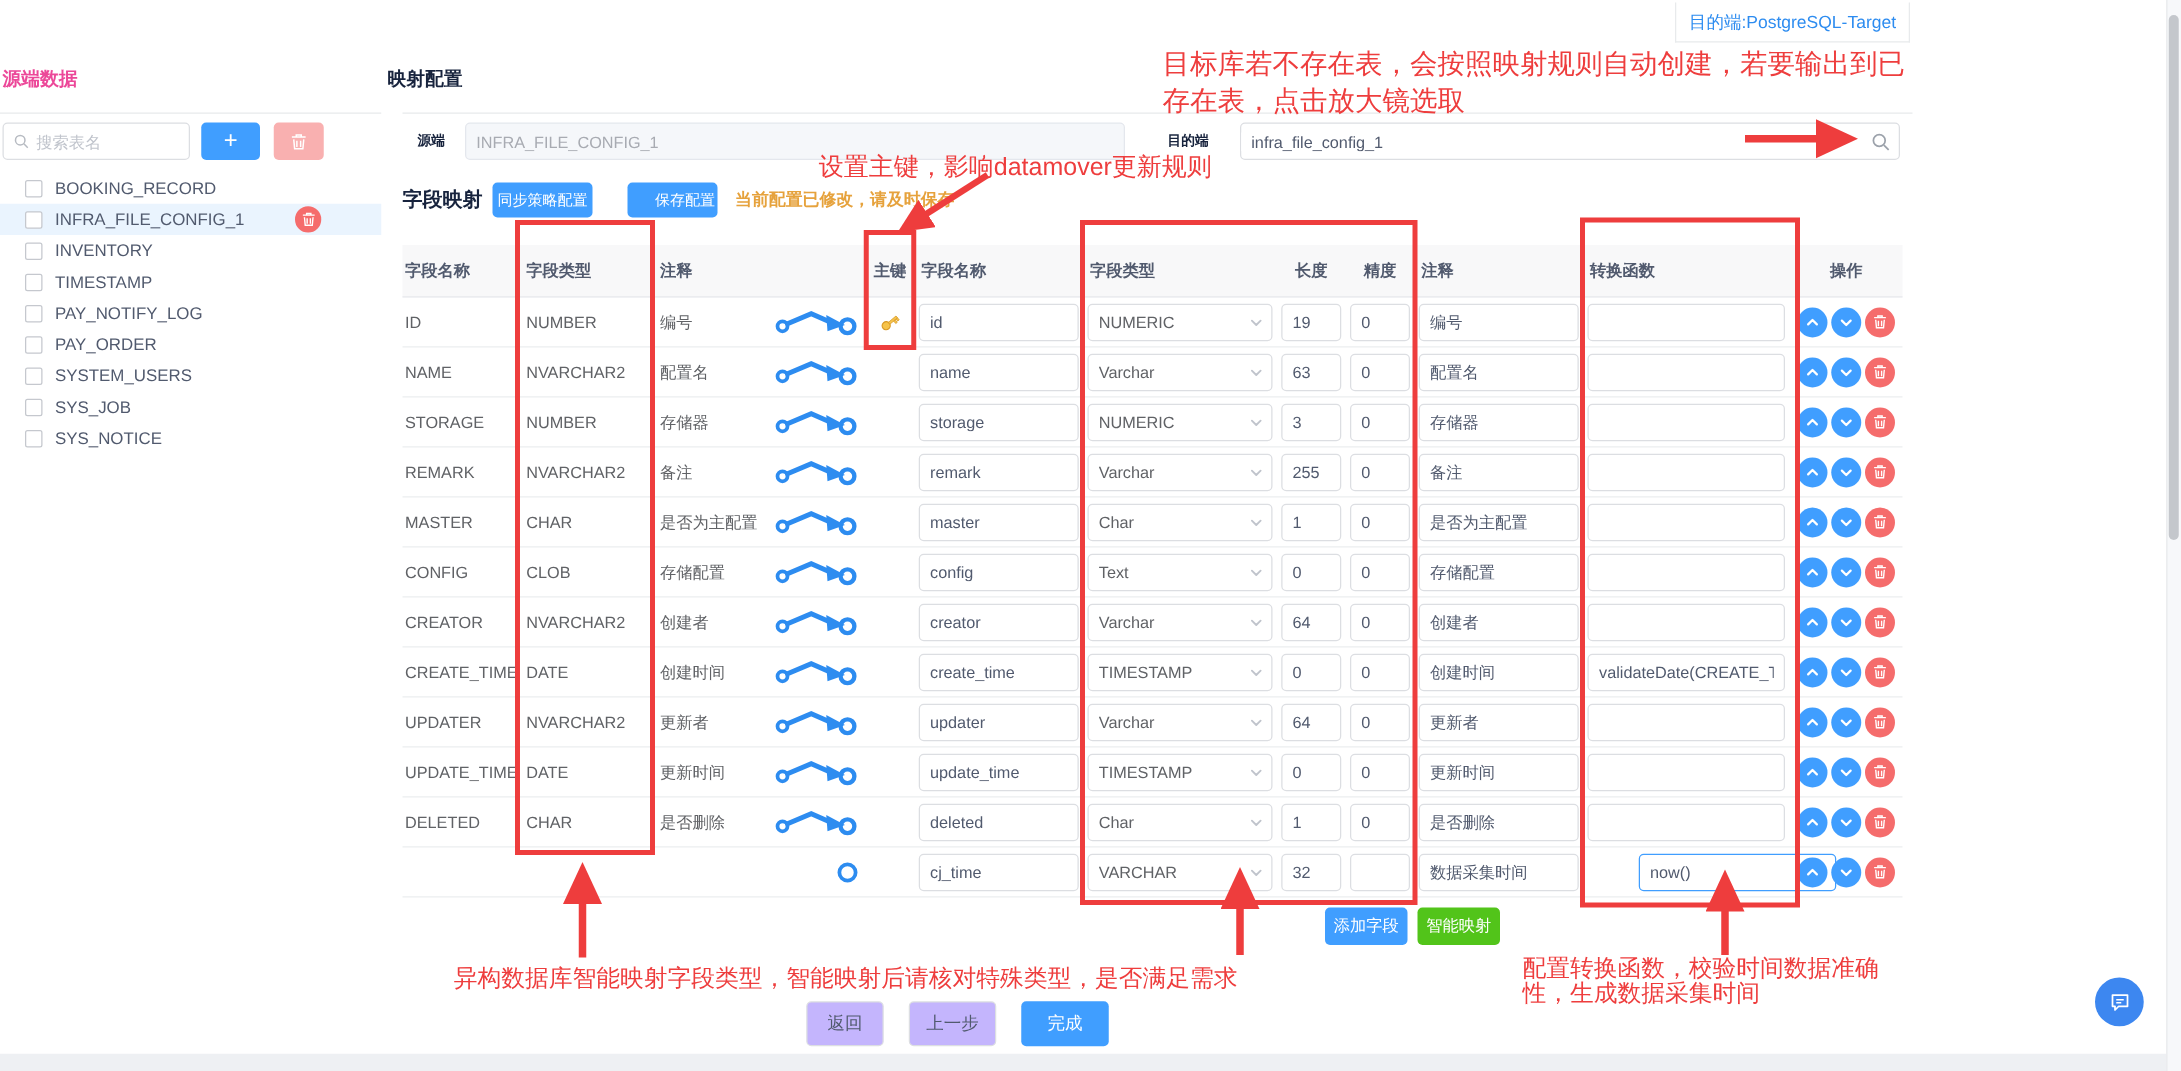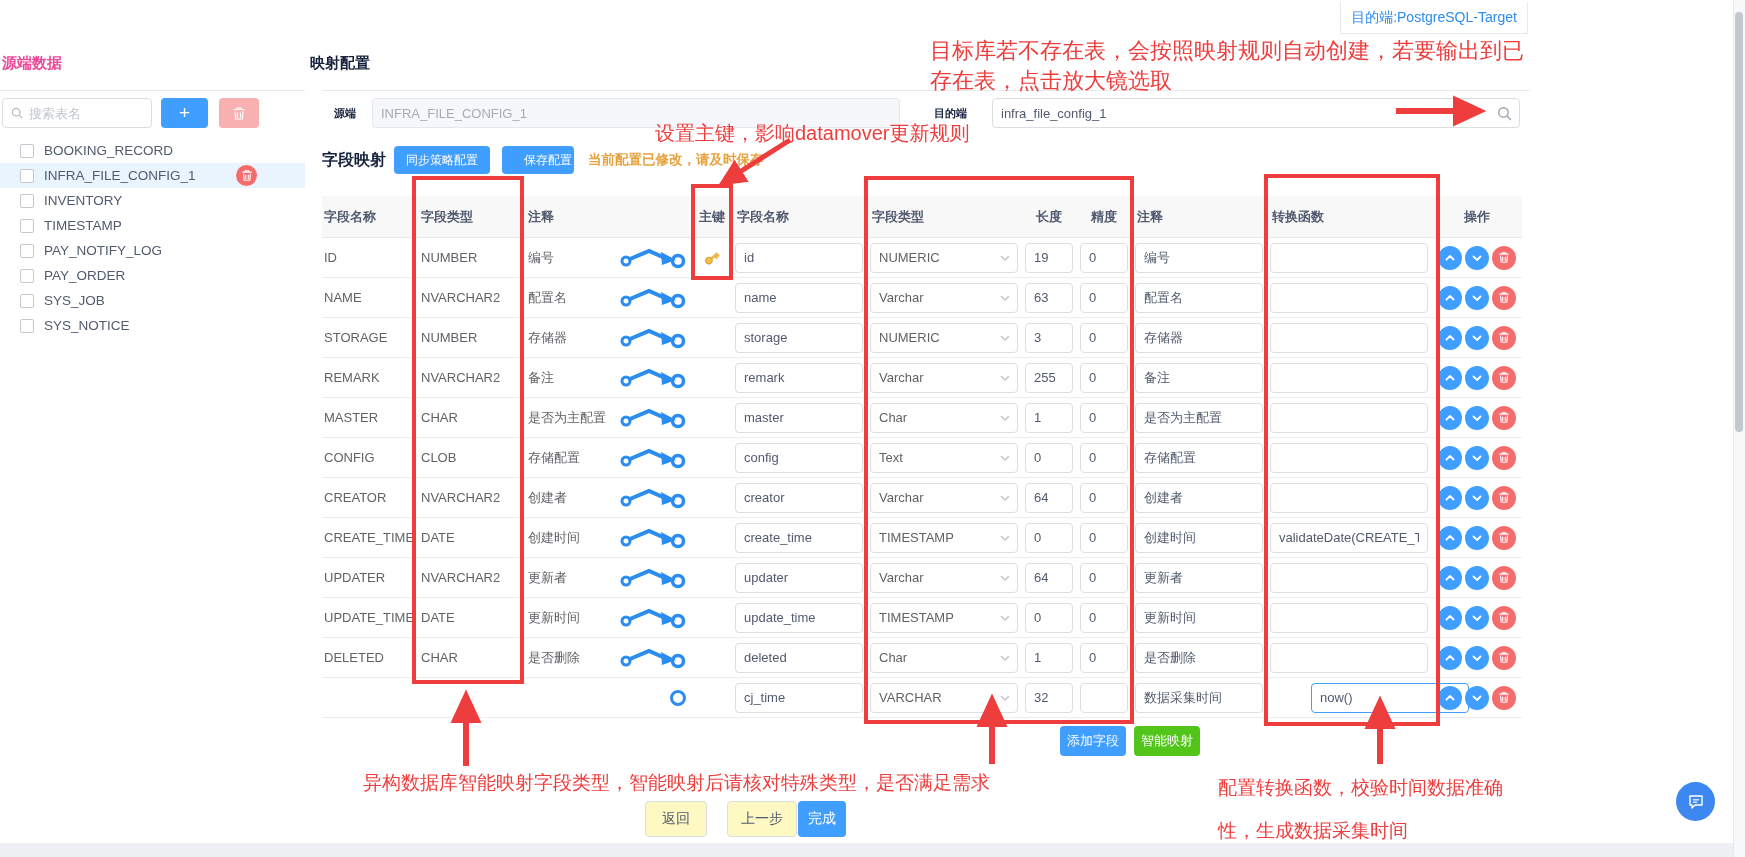--- a/index.html
+++ b/index.html
@@ -40,21 +40,21 @@
   .inp { height:30px; border:1px solid #dcdee2; border-radius:4px; font-size:13px; color:#515a6e;
     padding:0 8px; font-family:inherit; outline:none; background:#fff; }
   .src-input { position:absolute; left:372px; top:98px; width:528px; background:#f5f7fa; border-color:#e4e7ed; color:#a8abb2; }
   .tgt-wrap { position:absolute; left:992px; top:98px; width:528px; height:30px; border:1px solid #dcdee2;
     border-radius:4px; display:flex; align-items:center; background:#fff; }
   .tgt-wrap input { flex:1; border:none; outline:none; padding:0 8px; font-size:13px; color:#515a6e; font-family:inherit; }
   .tgt-suffix { width:30px; height:100%; display:flex; align-items:center; justify-content:center; cursor:pointer; }
 
   .sect-title { position:absolute; left:322px; top:150px; font-size:16px; font-weight:bold; color:#17233d; }
   .btn-blue { background:#409eff; color:#fff; border:none; border-radius:4px; font-size:12px; cursor:pointer; font-family:inherit; }
-  .btn-sync { position:absolute; left:394px; top:146px; width:96px; height:28px; }
+  .btn-sync { position:absolute; left:394px; top:146px; width:80px; height:28px; }
   .btn-save { position:absolute; left:502px; top:146px; width:72px; height:28px;padding-left:20px; }
   .warn-text { position:absolute; left:588px; top:146px; font-size:13.5px; font-weight:bold; color:#e6a23c; line-height:28px; }
 
   
   .ftable { position:absolute; left:322px; top:196px; width:1200px; }
   .trow, .thead { display:grid; grid-template-columns:90px 100px 84px 72px 32px 128px 148px 48px 48px 128px 158px 84px;
     column-gap:7px; align-items:center; }
   .thead { height:42px; background:#f8f8f9; border-bottom:1px solid #e6e8eb; font-size:13px; font-weight:bold; color:#515a6e; }
   .thead .th { padding-left:2px; }
   .thead .th.c-len, .thead .th.c-prec, .thead .th.c-pk, .thead .th.c-ops { text-align:center; padding-left:0; }
@@ -72,38 +72,38 @@
     justify-content:center; cursor:pointer; padding:0; }
   .cbtn.up, .cbtn.down { background:#409eff; }
   .cbtn.del { background:#f56c6c; }
 
   .btn-addfield { position:absolute; left:1060px; top:726px; width:66px; height:30px; font-size:13px; }
   .btn-smart { position:absolute; left:1134px; top:726px; width:66px; height:30px; background:#52c41a; color:#fff;
     border:none; border-radius:4px; font-size:13px; cursor:pointer; font-family:inherit; }
 
   
   .btn-nav { position:absolute; top:801px; height:36px; border-radius:4px; font-size:14px; cursor:pointer; font-family:inherit; }
-  .btn-plain { background:#fef9c3; border:1px solid #dcdee2; color:#515a6e; }
+  .btn-plain { background:#c4b5fd; border:1px solid #dcdee2; color:#515a6e; }
   .btn-back { left:645px; width:62px; }
   .btn-prev { left:727px; width:70px; }
-  .btn-finish { left:798px; width:48px; background:#409eff; border:none; color:#fff; }
+  .btn-finish { left:817px; width:70px; background:#409eff; border:none; color:#fff; }
   .bottom-strip { position:absolute; left:0; top:843px; width:1745px; height:14px; background:#eef0f3; }
   .chat-bubble { position:absolute; left:1676px; top:782px; width:39px; height:39px; border-radius:50%;
     background:#3d87f0; display:flex; align-items:center; justify-content:center; cursor:pointer; border:none; }
 
   
   .scroll-track { position:absolute; right:0; top:0; width:12px; height:857px; background:#f7f8fa; border-left:1px solid #e7e9ec; }
   .scroll-thumb { position:absolute; right:2px; top:12px; width:8px; height:420px; background:#c4c7cc; border-radius:4px; }
 
   
   .anno { position:absolute; color:#ee3d3d; pointer-events:none; z-index:30; }
   .anno.t-top { left:930px; top:36px; width:604px; font-size:22px; line-height:30px; }
   .anno.t-pk { left:655px; top:120px; font-size:20px; }
   .anno.t-bottom { left:363px; top:770px; font-size:19px; }
-  .anno.t-func { left:1218px; top:766px; width:286px; font-size:19px; line-height:43px; }
+  .anno.t-func { left:1218px; top:766px; width:286px; font-size:19px; line-height:20px; }
   .red-rect { position:absolute; border:4px solid #ee3d3d; pointer-events:none; z-index:25; }
   .rr-srctype { left:412px; top:176px; width:112px; height:508px; }
   .rr-pk { left:691px; top:184px; width:42px; height:96px; }
   .rr-tgttype { left:864px; top:176px; width:270px; height:548px; }
   .rr-func { left:1264px; top:174px; width:176px; height:552px; }
   .anno-svg { position:absolute; left:0; top:0; pointer-events:none; z-index:30; }
 </style>
 </head>
 <body>
 
@@ -153,20 +153,24 @@
       <div class="side-item">
         <span class="cb"></span>
         <span>PAY_NOTIFY_LOG</span>
       </div>
       <div class="side-item">
         <span class="cb"></span>
         <span>PAY_ORDER</span>
       </div>
       <div class="side-item">
         <span class="cb"></span>
+        <span>SYSTEM_USERS</span>
+      </div>
+      <div class="side-item">
+        <span class="cb"></span>
         <span>SYS_JOB</span>
       </div>
       <div class="side-item">
         <span class="cb"></span>
         <span>SYS_NOTICE</span>
       </div>
     </div>
 
   <div class="map-title">映射配置</div>
   <div class="lbl" style="left:334px; top:98px;">源端</div>

